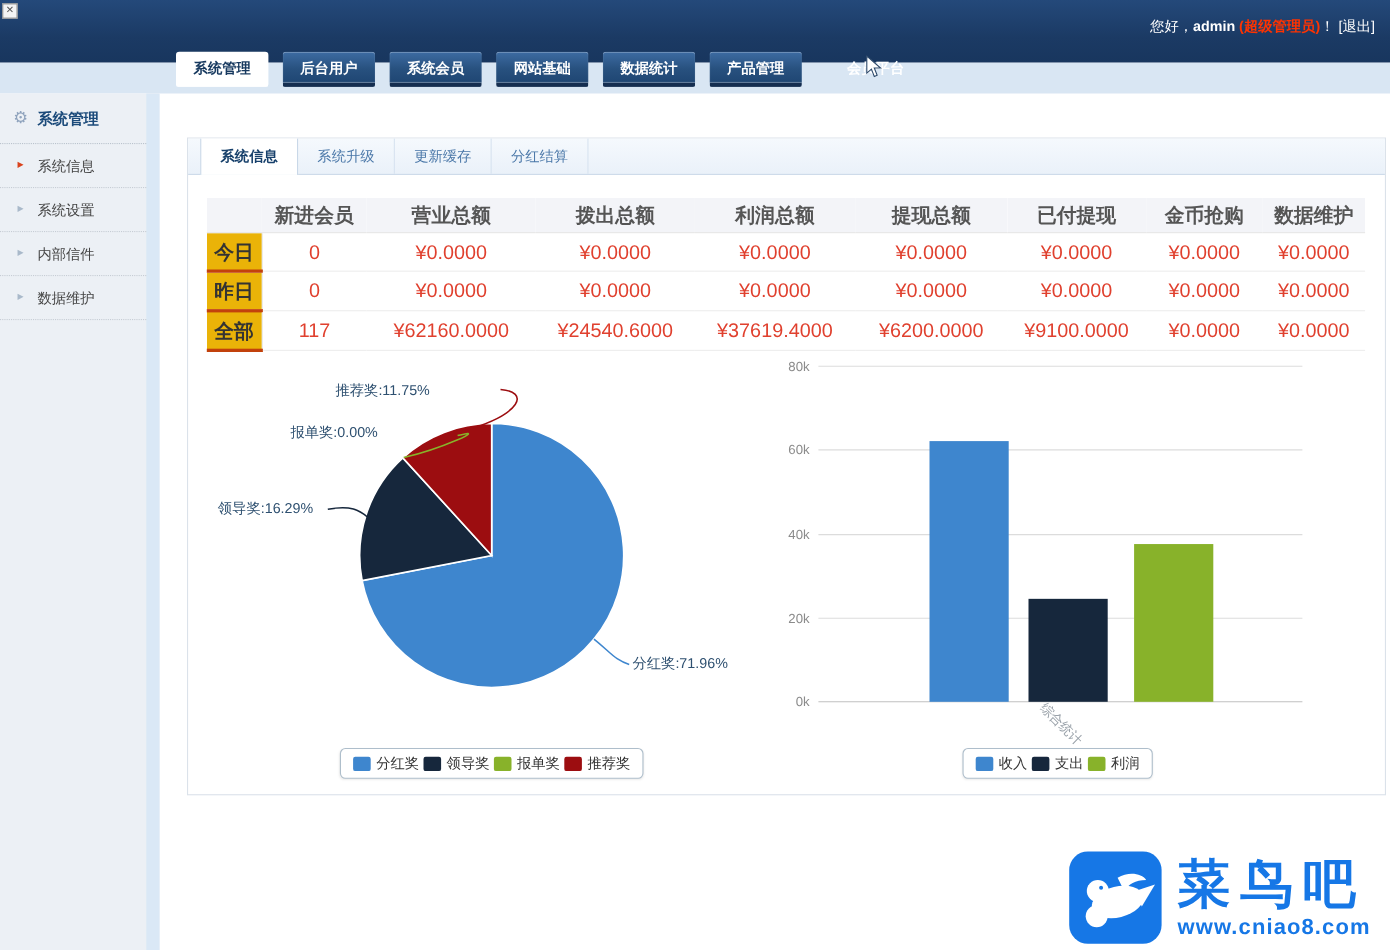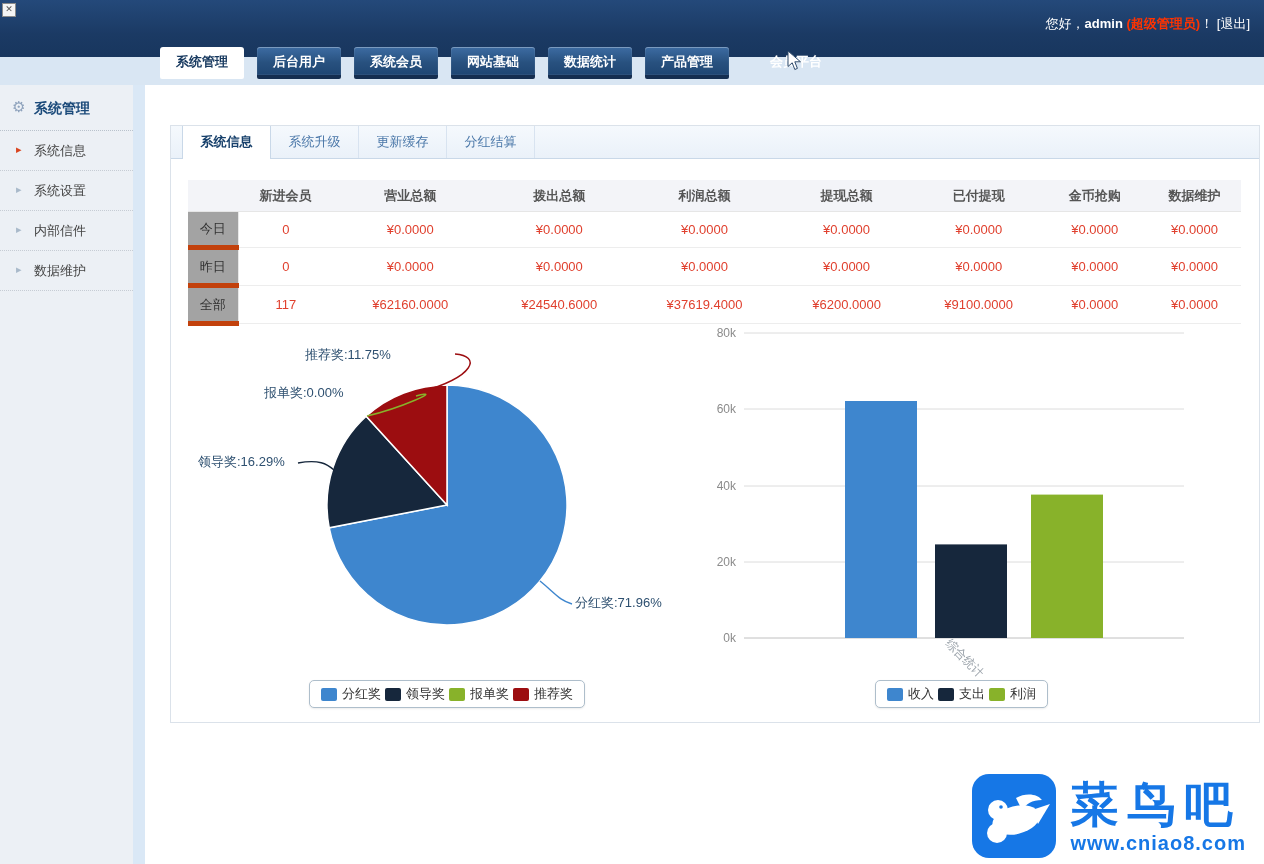--- a/index.html
+++ b/index.html
@@ -48,24 +48,24 @@
   .panel{position:absolute;top:125px;left:170px;width:1090px;height:598px;background:#fff;
          border:1px solid #dbe2ea;box-sizing:border-box;}
   .subtabs{height:32px;background:linear-gradient(180deg,#f5f9fd,#eaf1f9);
            border-bottom:1px solid #c9d8e8;padding-left:12px;display:flex;}
   .subtab{width:87px;height:32px;line-height:32px;text-align:center;color:#4a77a8;font-size:13px;
           border-right:1px solid #d8e3f0;cursor:pointer;}
   .subtab.active{background:#fff;color:#17406b;font-weight:bold;height:33px;
                  border-left:1px solid #c9d8e8;border-right:1px solid #c9d8e8;margin-left:-1px;}
 
   
-  .stats{position:absolute;left:17px;top:54px;width:1053px;border-collapse:collapse;font-size:13px;table-layout:fixed;}
+  .stats{position:absolute;left:17px;top:54px;width:1053px;border-collapse:collapse;font-size:18px;table-layout:fixed;}
   .stats th,.stats td{padding:0;text-align:center;overflow:hidden;white-space:nowrap;}
   .stats thead th{background:#f3f4f8;color:#555;font-weight:bold;height:31px;border-bottom:1px solid #e6e6e6;}
-  .stats tbody th{background:#a3a3a3;color:#333;font-weight:normal;height:33px;border-bottom:5px solid #c2410c;border-right:1px solid #e8e8e8;}
+  .stats tbody th{background:#eab308;color:#333;font-weight:bold;height:33px;border-bottom:3px solid #c2410c;border-right:1px solid #e8e8e8;}
   .stats tbody td{color:#e0402e;height:33px;border-bottom:1px solid #ededed;}
   .c0{width:50px;} .c1{width:95px;} .c2{width:154px;} .c3{width:144px;} .c4{width:146px;}
   .c5{width:138px;margin-top:16px;} .c6{width:126px;} .c7{width:106px;} .c8{width:93px;}
 
   
   .pie-svg{position:absolute;left:0;top:190px;}
   .bar-svg{position:absolute;left:519px;top:190px;}
   .callout{font-size:13px;fill:#2e5070;}
   .tick{font-size:12px;fill:#8b8b8b;}
   .xlabel{font-size:12px;fill:#98a0a8;}

